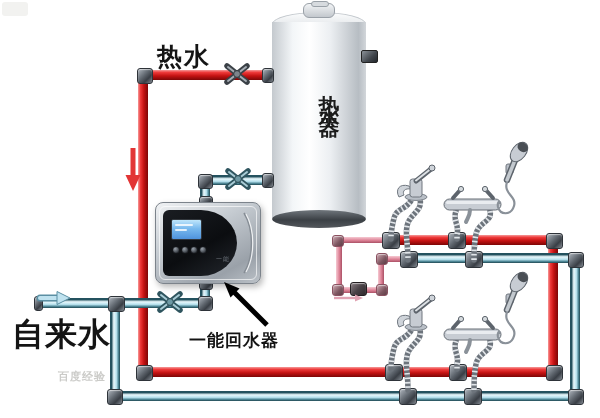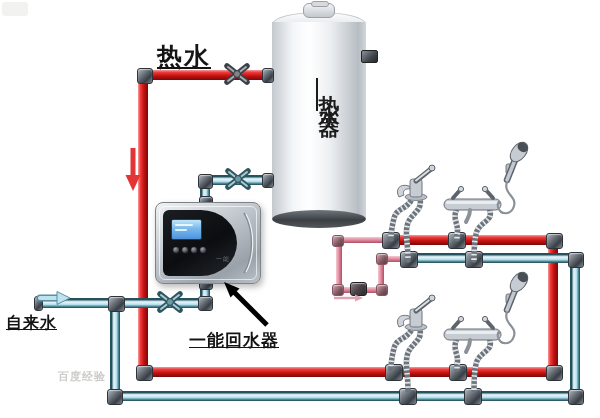--- a/index.html
+++ b/index.html
@@ -17,21 +17,21 @@
   .pk-v{background:linear-gradient(90deg,#f6c9d2 0%,#dd8296 55%,#aa5065 100%);}
 
   
   .fit{position:absolute;border-radius:3px;border:1px solid #2e3339;
        background:linear-gradient(135deg,#b0b7bf 0%,#60676f 45%,#393e45 70%,#858c94 100%);
        box-shadow:inset 0 1px 1px rgba(255,255,255,.55);}
   .fit.check{background:linear-gradient(135deg,#8a7f84 0%,#4a4247 50%,#2e282c 100%);border-color:#241f22;}
   .fit.soft{border-color:#8a5160;background:linear-gradient(135deg,#cfa9b2 0%,#7d5660 60%,#5c3c45 100%);}
 
   
-  .lbl{position:absolute;color:#141414;font-weight:600;white-space:nowrap;text-decoration:underline;}
+  .lbl{position:absolute;color:#141414;font-weight:600;white-space:nowrap;}
   .lbl-heater{writing-mode:vertical-rl;letter-spacing:11px;font-size:21px;color:#1b1b1b;}
   .watermark{position:absolute;font-size:11px;color:rgba(160,160,155,.55);
              text-shadow:0 0 2px rgba(255,255,255,.9);font-weight:700;letter-spacing:1px;}
 
   
   .heater-shell{position:absolute;left:272px;top:22px;width:94px;height:196px;
       background:linear-gradient(90deg,#c4c9ce 0%,#f3f6f8 22%,#ffffff 40%,#eceff2 62%,#b7bdc3 92%,#d2d6da 100%);}
   .heater-top{position:absolute;left:272px;top:12px;width:94px;height:24px;border-radius:50%;
       background:linear-gradient(180deg,#fbfcfd 0%,#dfe3e6 70%,#cdd2d6 100%);border:1px solid #c2c7cc;box-sizing:border-box;}
   .heater-cap{position:absolute;left:303px;top:3px;width:32px;height:15px;border-radius:6px;
@@ -267,17 +267,17 @@
       <path d="M334 298 L356 298" stroke="#e0a2b2" stroke-width="2.4"></path>
       <polygon points="355,294.5 355,301.5 363,298" fill="#e0a2b2"></polygon>
     </g>
     <g>
       <path d="M267 325 L233 291" stroke="#000" stroke-width="5"></path>
       <polygon points="224,282 239.5,288.5 230.5,297.5" fill="#000"></polygon>
     </g>
   </svg>
 
   <div class="lbl" style="left:157px;top:40px;font-size:25px;letter-spacing:2px;">热水</div>
-  <div class="lbl" style="left:6px;top:313px;font-size:16px;letter-spacing:1px;">自来水</div>
+  <div class="lbl" style="left:12px;top:313px;font-size:32px;letter-spacing:1px;">自来水</div>
   <div class="lbl" style="left:189px;top:329px;font-size:17px;letter-spacing:1px;">一能回水器</div>
   <div class="watermark" style="left:58px;top:369px;">百度经验</div>
 
 </div>
 
 </body></html>

